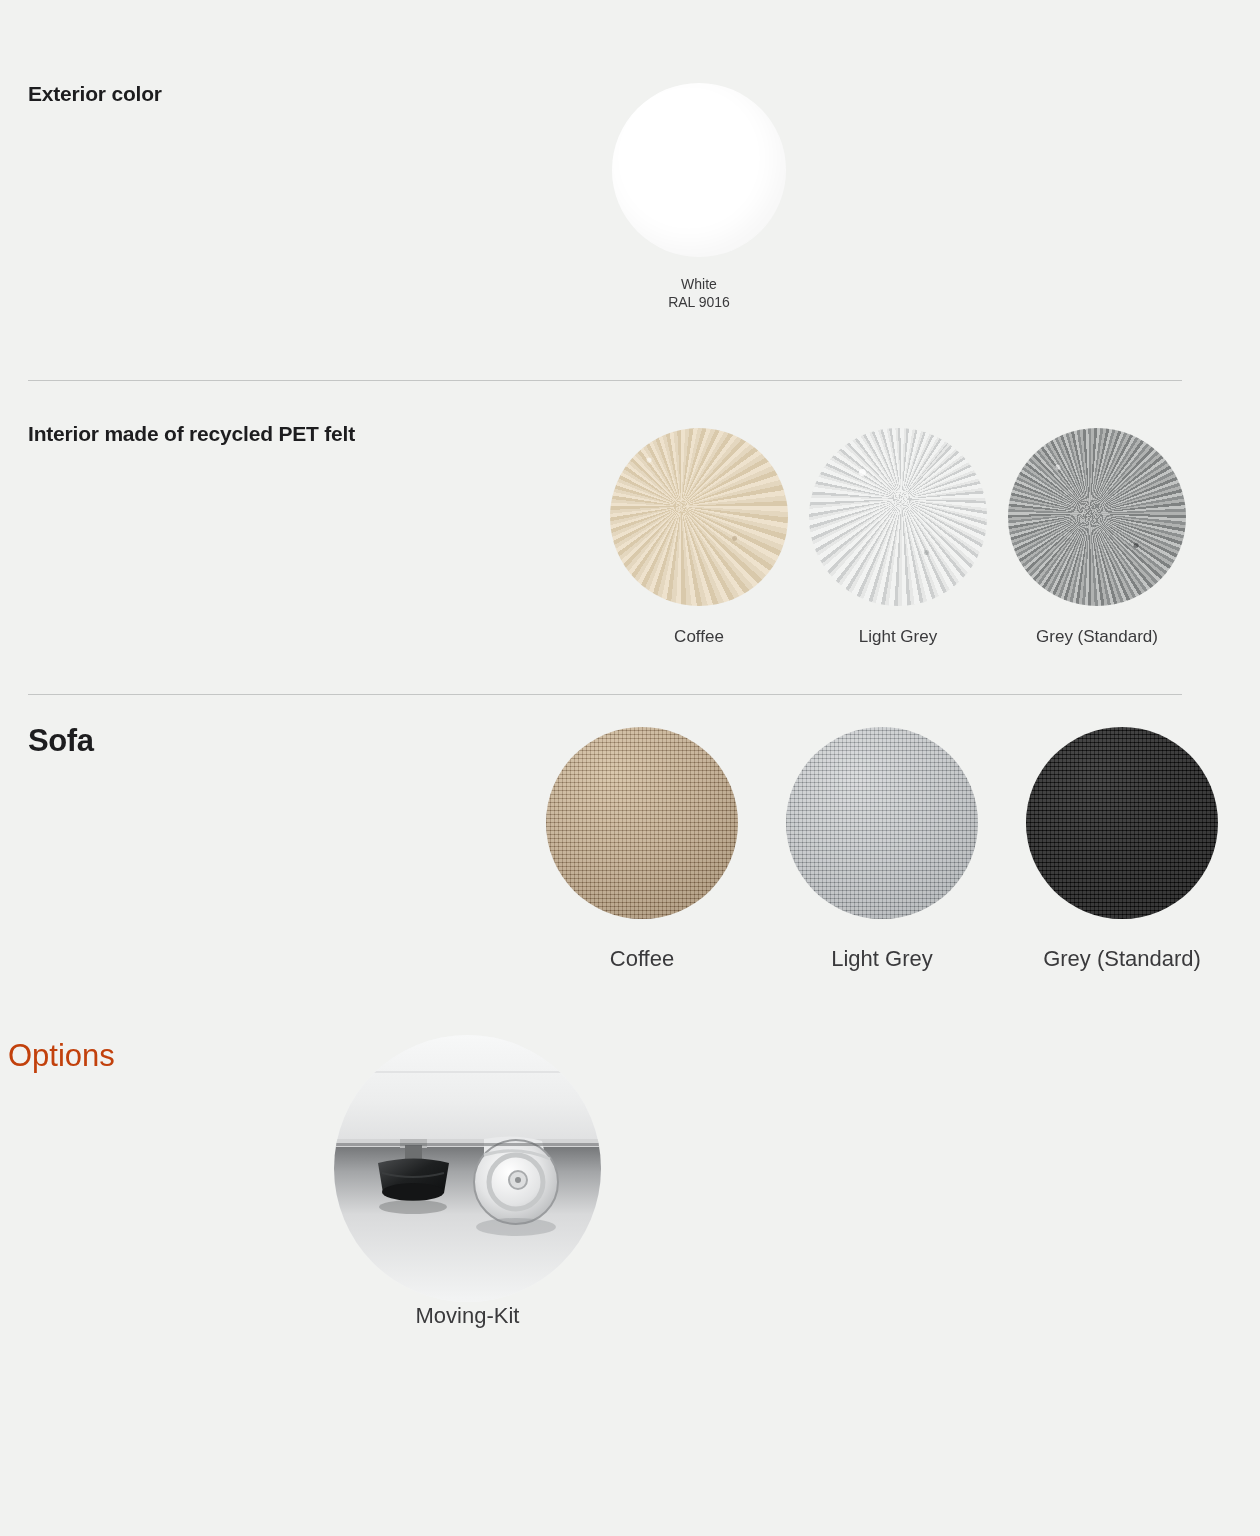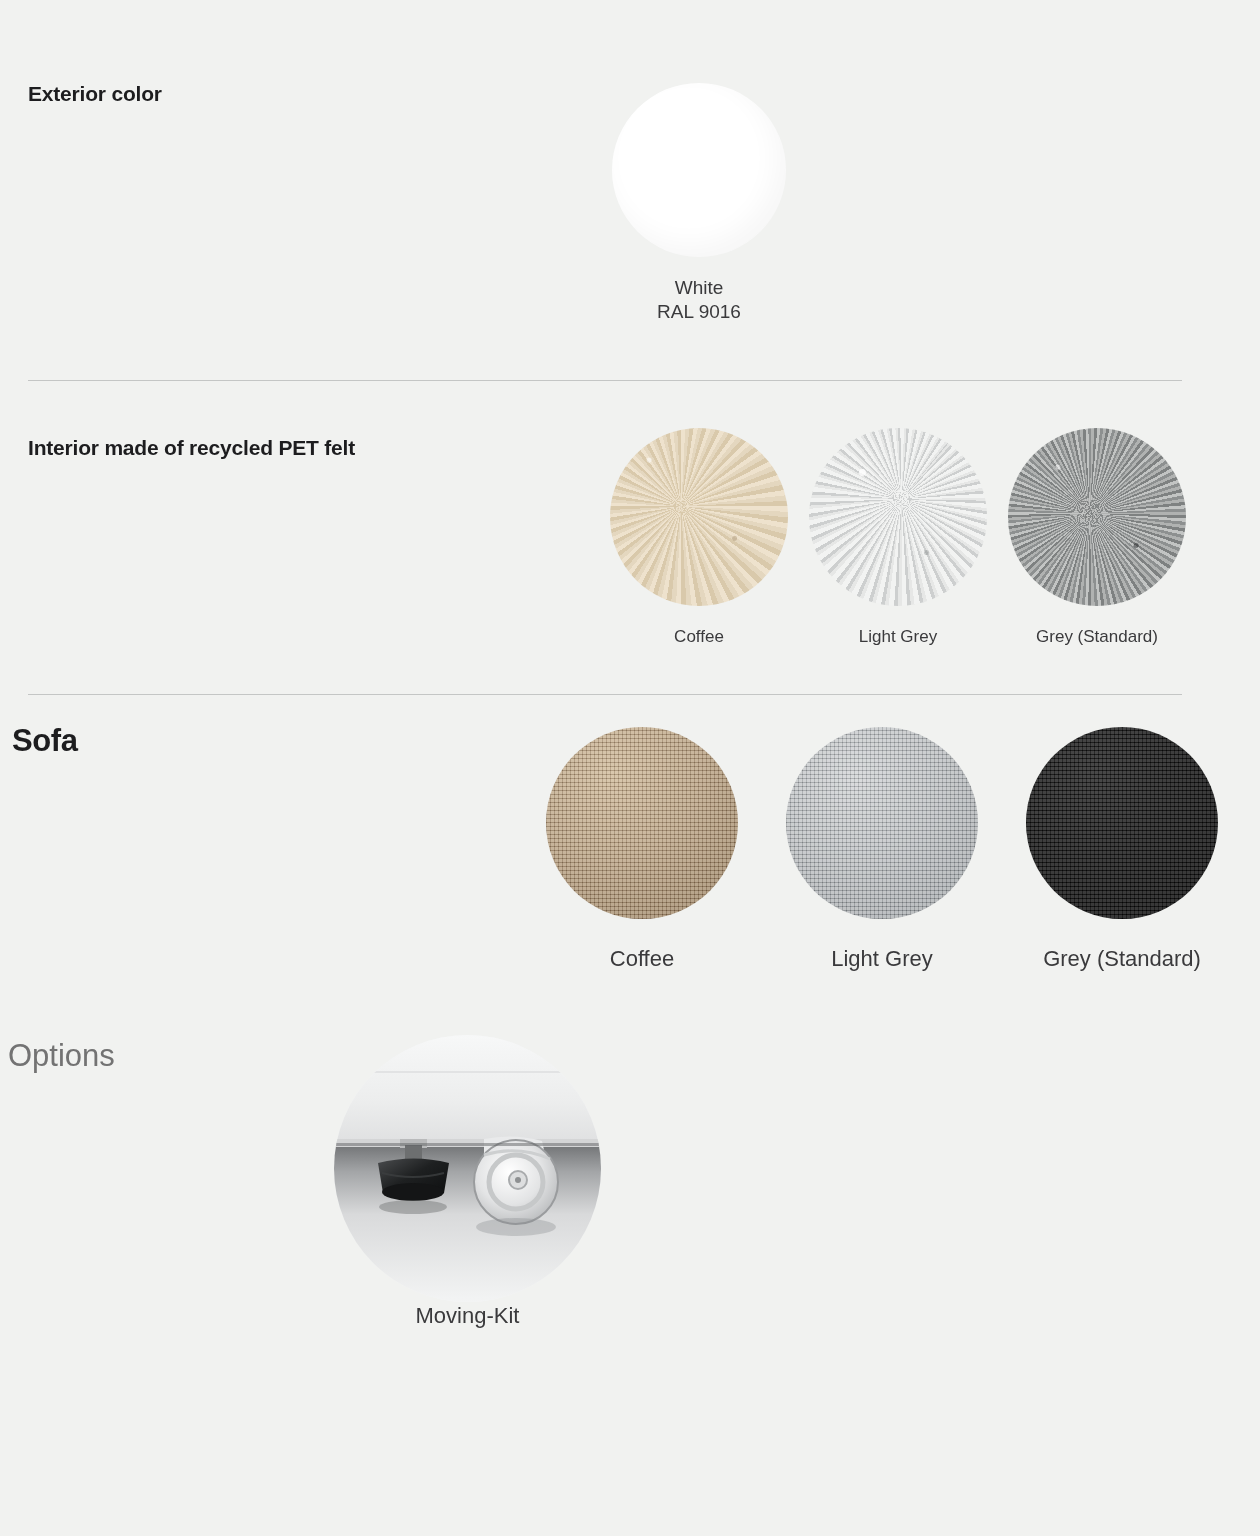--- a/index.html
+++ b/index.html
@@ -31,27 +31,27 @@
     width: 1260px;
   }
   .section-title {
     position: absolute;
     font-weight: bold;
     color: #1d1d1f;
     letter-spacing: -0.2px;
     white-space: nowrap;
   }
   .title-sm { font-size: 21px; left: 28px; }
-  .title-lg { font-size: 31px; left: 12px; letter-spacing: -0.4px; }
+  .title-lg { font-size: 31px; left: 28px; letter-spacing: -0.4px; }
   .title-light {
     font-size: 31px;
     left: 8px;
     font-weight: normal;
     letter-spacing: 0px;
-    color: #737373;
+    color: #c2410c;
   }
 
   .divider {
     position: absolute;
     left: 28px;
     width: 1154px;
     height: 1px;
     background: #c4c6c5;
   }
 
@@ -74,21 +74,21 @@
   }
   .swatch-label {
     text-align: center;
     color: #3a3a3c;
     line-height: 1.28;
     white-space: pre-line;
   }
 
   
   .row-exterior .swatch { width: 174px; height: 174px; }
-  .row-exterior .swatch-label { font-size: 19px; margin-top: 19px; text-align: center; }
+  .row-exterior .swatch-label { font-size: 14px; margin-top: 19px; text-align: center; }
   .sw-white {
     background: #ffffff;
     box-shadow: inset -10px -12px 26px rgba(0,0,0,0.035);
   }
   .sw-anthracite {
     background:
       repeating-linear-gradient(92deg, rgba(255,255,255,0.035) 0 1px, rgba(0,0,0,0.03) 1px 3px),
       radial-gradient(circle at 36% 30%, #3b3e40 0%, #2f3234 48%, #232527 100%);
   }
 
@@ -161,21 +161,21 @@
         <div class="swatch sw-white"></div>
         <div class="swatch-label">White
 RAL 9016</div>
       </div>
     </div>
   </div>
 
   <div class="divider" style="top:380px;"></div>
 
   <div class="section" style="top:0;">
-    <div class="section-title title-sm" style="top:436px;">Interior made of recycled PET felt</div>
+    <div class="section-title title-sm" style="top:422px;">Interior made of recycled PET felt</div>
 
     <div class="swatch-row row-felt" style="left:610px; top:428px; gap:21px;">
       <div class="swatch-cell">
         <div class="swatch felt-coffee"></div>
         <div class="swatch-label">Coffee</div>
       </div>
       <div class="swatch-cell">
         <div class="swatch felt-lightgrey"></div>
         <div class="swatch-label">Light Grey</div>
       </div>

